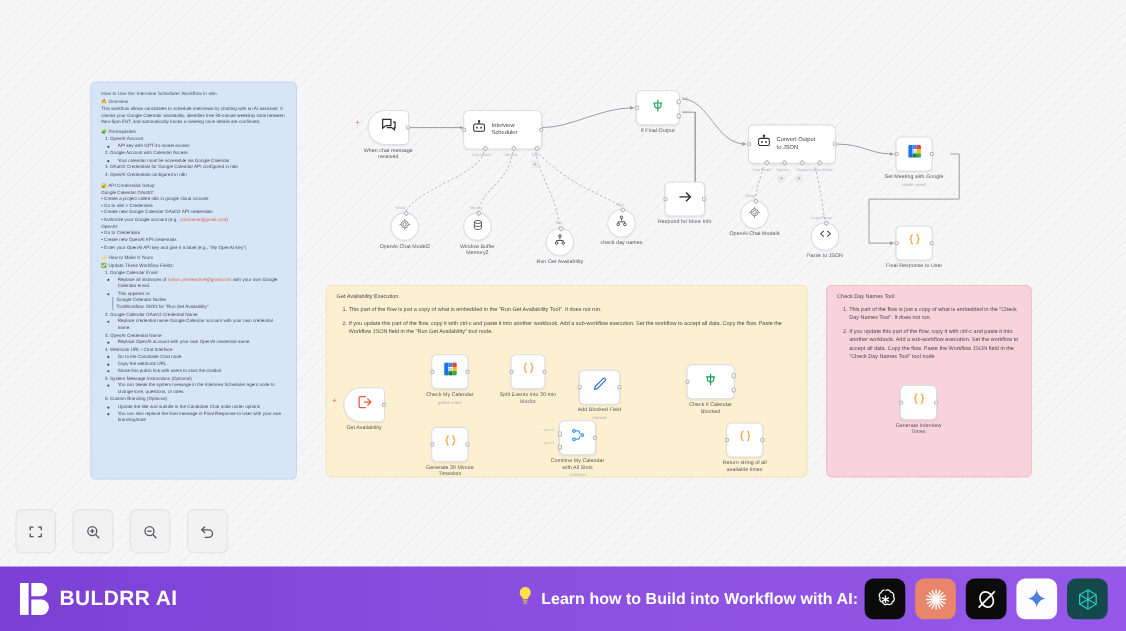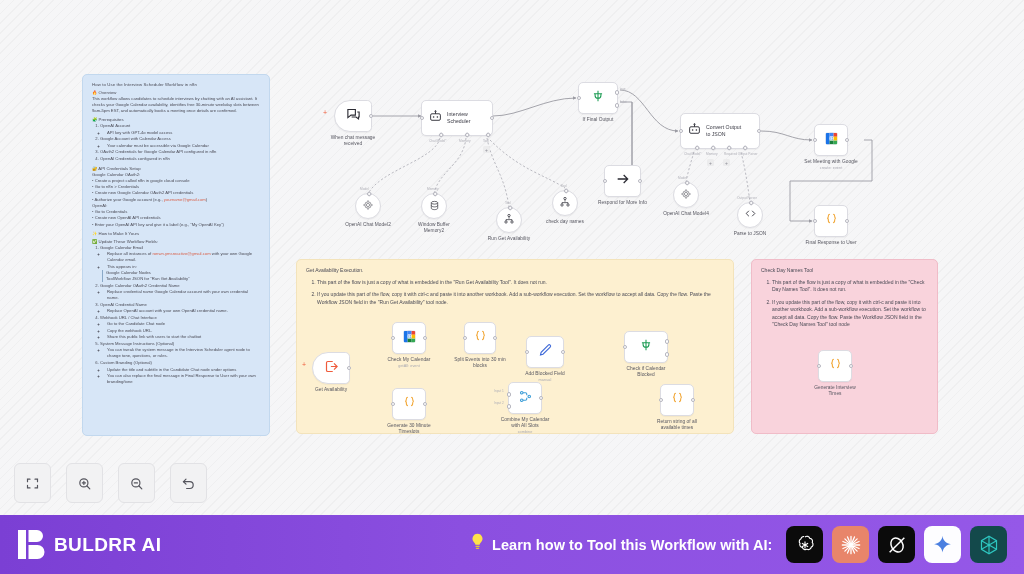--- a/index.html
+++ b/index.html
@@ -644,21 +644,21 @@
       <span id="brand-name">BULDRR AI</span>
     </div>
     <div id="cta">
       <span>
         <svg width="15" height="19" viewBox="0 0 24 30">
           <path d="M12 1a8 8 0 0 0-5 14.2c1 .9 1.6 2 1.7 3.3h6.6c.1-1.3.7-2.4 1.7-3.3A8 8 0 0 0 12 1z" fill="#ffe24a"></path>
           <rect x="8.6" y="20" width="6.8" height="2" rx="1" fill="#e8c72e"></rect>
           <rect x="9.3" y="23.2" width="5.4" height="2" rx="1" fill="#e8c72e"></rect>
         </svg>
       </span>
-      <span id="cta-text">Learn how to Tool this Workflow with AI:</span>
+      <span id="cta-text">Learn how to Build into Workflow with AI:</span>
     </div>
     <div id="ai-icons">
       <div class="ai-ico" style="background:#0b0b0b;">
         <svg width="22" height="22" viewBox="0 0 24 24" fill="none" stroke="#fff" stroke-width="1.25">
           <path d="M12 3.2c1.9-1.5 4.6-.6 5.3 1.6 2.2.1 3.6 2.5 2.6 4.4 1.5 1.6 1 4.2-1.1 5.1-.3 2.2-2.8 3.4-4.7 2.2-1.8 1.3-4.4.3-4.9-1.9-2.2-.1-3.6-2.5-2.6-4.4-1.5-1.6-1-4.2 1.1-5.1.3-1.6 1.8-2.6 3.3-2.3"></path>
           <path d="M12 8.1v7.6M8.6 10.1l6.8 3.8M15.4 10.1l-6.8 3.8"></path>
         </svg>
       </div>
       <div class="ai-ico" style="background:#e8856a;">
         <svg width="22" height="22" viewBox="0 0 24 24" stroke="#fff" stroke-width="1.4" stroke-linecap="round">

